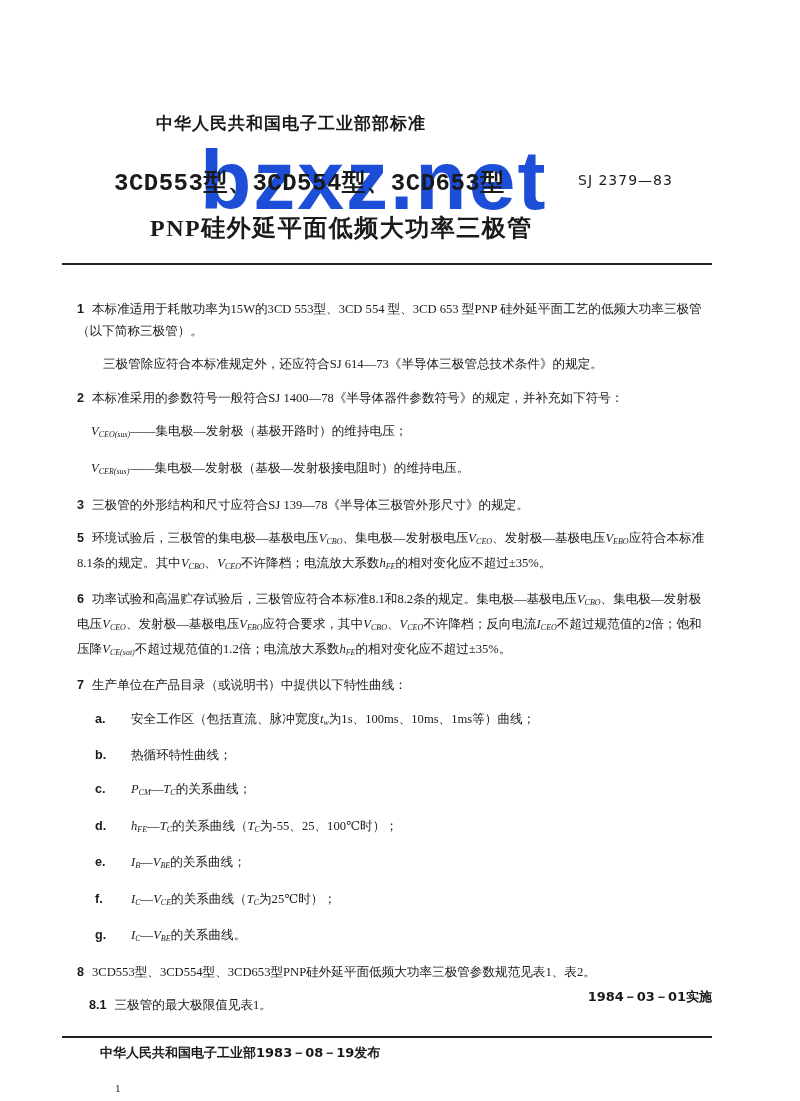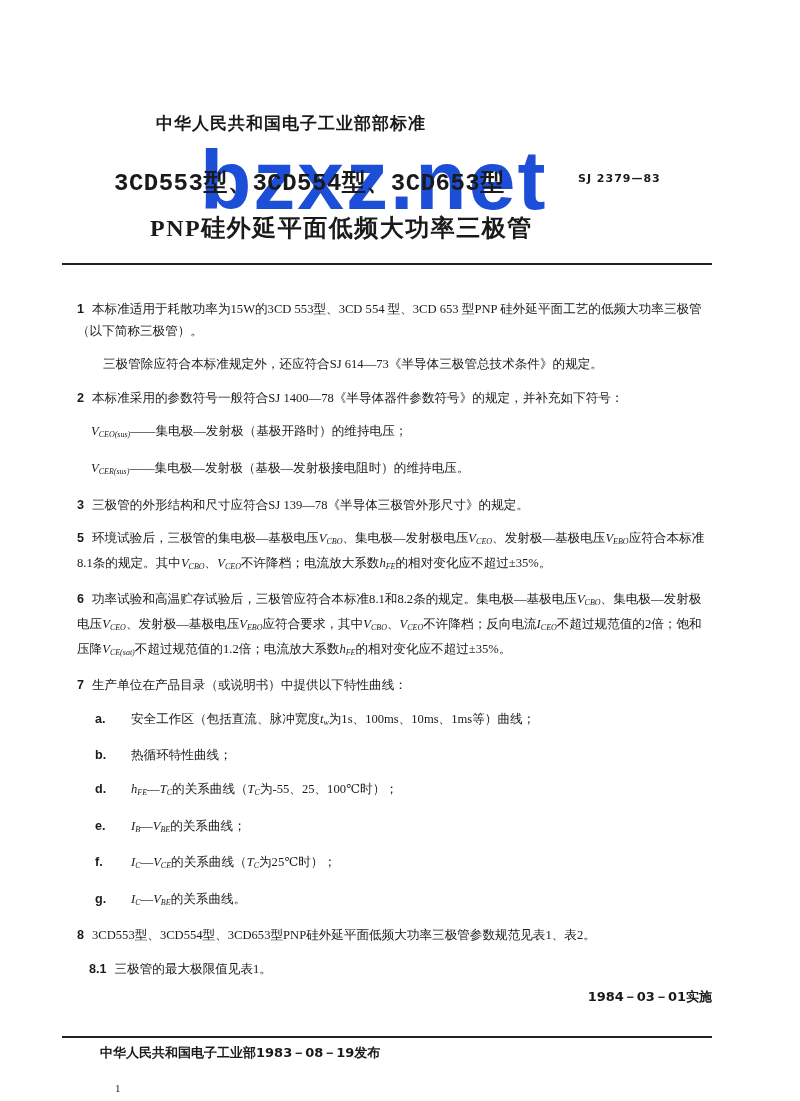--- a/index.html
+++ b/index.html
@@ -4,21 +4,21 @@
 <style>
   html, body { margin:0; padding:0; background:#ffffff; }
   body { width:800px; height:1101px; position:relative; overflow:hidden; color:#1a1a1a;
          font-family:"DejaVu Sans", "Liberation Sans", sans-serif; }
   .abs { position:absolute; }
   .org { left:156px; top:112px; font-size:17px; font-weight:bold; letter-spacing:1px; }
   .watermark { left:200px; top:132px; font-size:84px; font-weight:bold; color:#1d4ed8;
                font-family:"Liberation Sans", sans-serif; letter-spacing:2px; z-index:0; }
   .title1 { left:114px; top:166px; font-size:24px; font-weight:bold; font-family:Liberation Mono, monospace; z-index:1; letter-spacing:0.5px; }
   .title2 { left:150px; top:200px; font-size:24px; font-weight:bold; font-family:"Liberation Serif", serif; z-index:1; letter-spacing:1.5px;margin-top:12px; }
-  .code { left:578px; top:172px; font-size:11px; font-weight:bold; letter-spacing:1px; z-index:1; }
+  .code { left:578px; top:172px; font-size:14px; font-weight:normal; letter-spacing:1px; z-index:1; }
   .rule-top { left:62px; top:263px; width:650px; height:2px; background:#222; }
   .body { left:65px; top:287px; width:660px; font-size:12.6px; line-height:21.6px;
           font-family:"Liberation Serif", "DejaVu Serif", serif; }
   .p { margin:12px; }
   .num { font-weight:bold; font-family:"Liberation Sans", sans-serif; margin-right:8px; }
   .ind1 { padding-left:26px; }
   .ind2 { padding-left:14px; }
   .ind-sub { padding-left:18px; }
   .sub-letter { display:inline-block; width:36px; font-weight:bold; font-family:"Liberation Sans", sans-serif; }
   i.m { font-style:italic; }
@@ -44,20 +44,21 @@
   <p class="p"><span class="num">2</span><span>本标准采用的参数符号一般符合SJ 1400—78《半导体器件参数符号》的规定，并补充如下符号：</span></p>
   <p class="p ind2"><i class="m">V</i><sub>CEO(sus)</sub><span>——集电极—发射极（基极开路时）的维持电压；</span></p>
   <p class="p ind2"><i class="m">V</i><sub>CER(sus)</sub><span>——集电极—发射极（基极—发射极接电阻时）的维持电压。</span></p>
   <p class="p"><span class="num">3</span><span>三极管的外形结构和尺寸应符合SJ 139—78《半导体三极管外形尺寸》的规定。</span></p>
   <p class="p"><span class="num">5</span><span>环境试验后，三极管的集电极—基极电压<i class="m">V</i><sub>CBO</sub>、集电极—发射极电压<i class="m">V</i><sub>CEO</sub>、发射极—基极电压<i class="m">V</i><sub>EBO</sub>应符合本标准8.1条的规定。其中<i class="m">V</i><sub>CBO</sub>、<i class="m">V</i><sub>CEO</sub>不许降档；电流放大系数<i class="m">h</i><sub>FE</sub>的相对变化应不超过±35%。</span></p>
   <p class="p"><span class="num">6</span><span>功率试验和高温贮存试验后，三极管应符合本标准8.1和8.2条的规定。集电极—基极电压<i class="m">V</i><sub>CBO</sub>、集电极—发射极电压<i class="m">V</i><sub>CEO</sub>、发射极—基极电压<i class="m">V</i><sub>EBO</sub>应符合要求，其中<i class="m">V</i><sub>CBO</sub>、<i class="m">V</i><sub>CEO</sub>不许降档；反向电流<i class="m">I</i><sub>CEO</sub>不超过规范值的2倍；饱和压降<i class="m">V</i><sub>CE(sat)</sub>不超过规范值的1.2倍；电流放大系数<i class="m">h</i><sub>FE</sub>的相对变化应不超过±35%。</span></p>
   <p class="p"><span class="num">7</span><span>生产单位在产品目录（或说明书）中提供以下特性曲线：</span></p>
   <div class="ind-sub">
     <p class="p"><span class="sub-letter">a.</span><span>安全工作区（包括直流、脉冲宽度<i class="m">t</i><sub>w</sub>为1s、100ms、10ms、1ms等）曲线；</span></p>
     <p class="p"><span class="sub-letter">b.</span><span>热循环特性曲线；</span></p>
+    <p class="p"><span class="sub-letter">c.</span><span><i class="m">P</i><sub>CM</sub>—<i class="m">T</i><sub>C</sub>的关系曲线；</span></p>
     <p class="p"><span class="sub-letter">d.</span><span><i class="m">h</i><sub>FE</sub>—<i class="m">T</i><sub>C</sub>的关系曲线（<i class="m">T</i><sub>C</sub>为-55、25、100℃时）；</span></p>
     <p class="p"><span class="sub-letter">e.</span><span><i class="m">I</i><sub>B</sub>—<i class="m">V</i><sub>BE</sub>的关系曲线；</span></p>
     <p class="p"><span class="sub-letter">f.</span><span><i class="m">I</i><sub>C</sub>—<i class="m">V</i><sub>CE</sub>的关系曲线（<i class="m">T</i><sub>C</sub>为25℃时）；</span></p>
     <p class="p"><span class="sub-letter">g.</span><span><i class="m">I</i><sub>C</sub>—<i class="m">V</i><sub>BE</sub>的关系曲线。</span></p>
   </div>
   <p class="p"><span class="num">8</span><span>3CD553型、3CD554型、3CD653型PNP硅外延平面低频大功率三极管参数规范见表1、表2。</span></p>
   <p class="p" style="padding-left:12px"><span class="num">8.1</span><span>三极管的最大极限值见表1。</span></p>
 </div>
 
 <div class="abs rule-bottom"></div>

